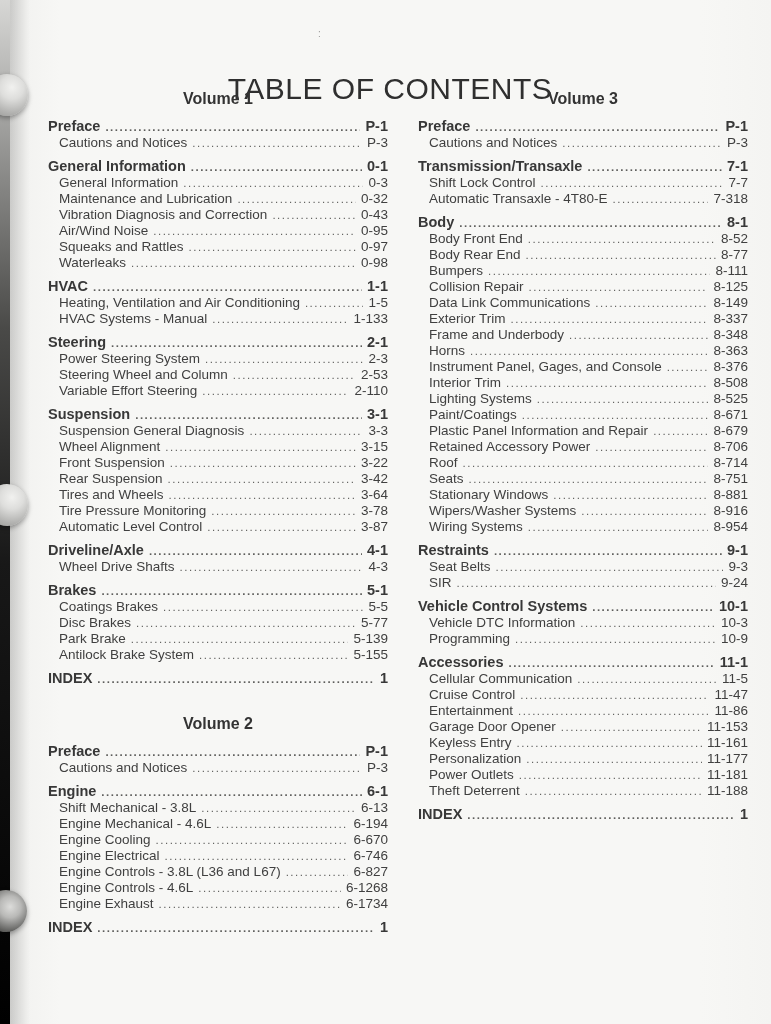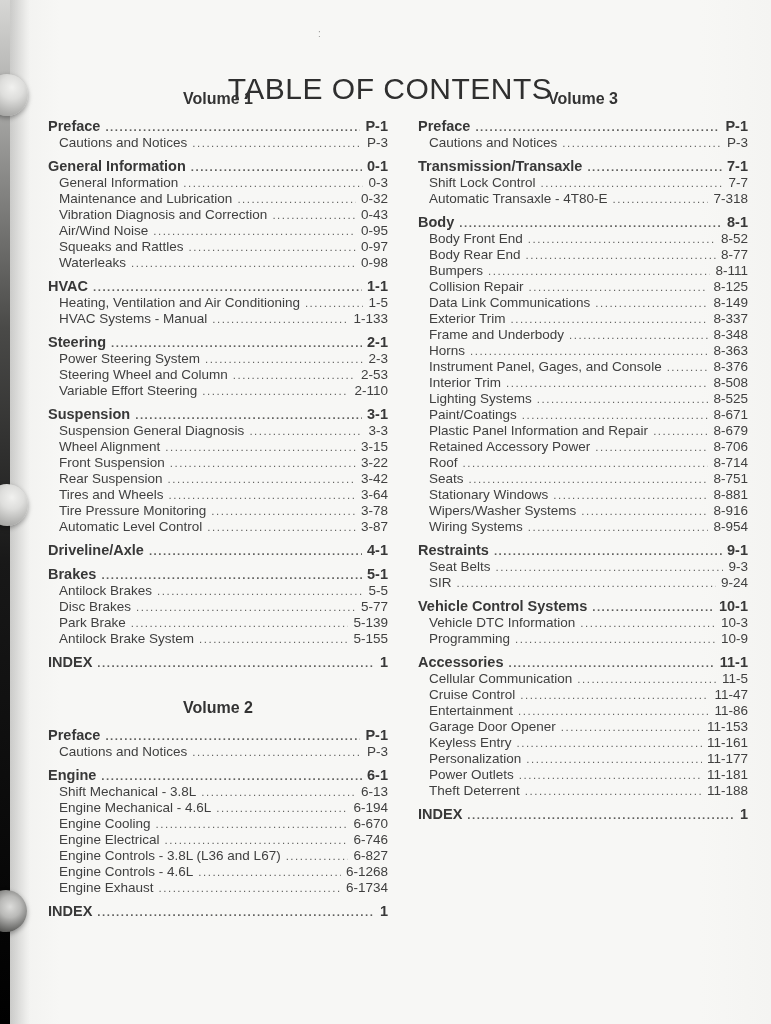--- a/index.html
+++ b/index.html
@@ -207,29 +207,34 @@
         <span class="dots"></span>
         <span class="pg">3-87</span>
       </div>
     </div>
     <div class="toc-section">
       <div class="row header">
         <span class="lbl">Driveline/Axle</span>
         <span class="dots"></span>
         <span class="pg">4-1</span>
       </div>
+      <div class="row entry">
+        <span class="lbl">Wheel Drive Shafts</span>
+        <span class="dots"></span>
+        <span class="pg">4-3</span>
+      </div>
     </div>
     <div class="toc-section">
       <div class="row header">
         <span class="lbl">Brakes</span>
         <span class="dots"></span>
         <span class="pg">5-1</span>
       </div>
       <div class="row entry">
-        <span class="lbl">Antilock Brakes</span>
+        <span class="lbl">Coatings Brakes</span>
         <span class="dots"></span>
         <span class="pg">5-5</span>
       </div>
       <div class="row entry">
         <span class="lbl">Disc Brakes</span>
         <span class="dots"></span>
         <span class="pg">5-77</span>
       </div>
       <div class="row entry">
         <span class="lbl">Park Brake</span>

